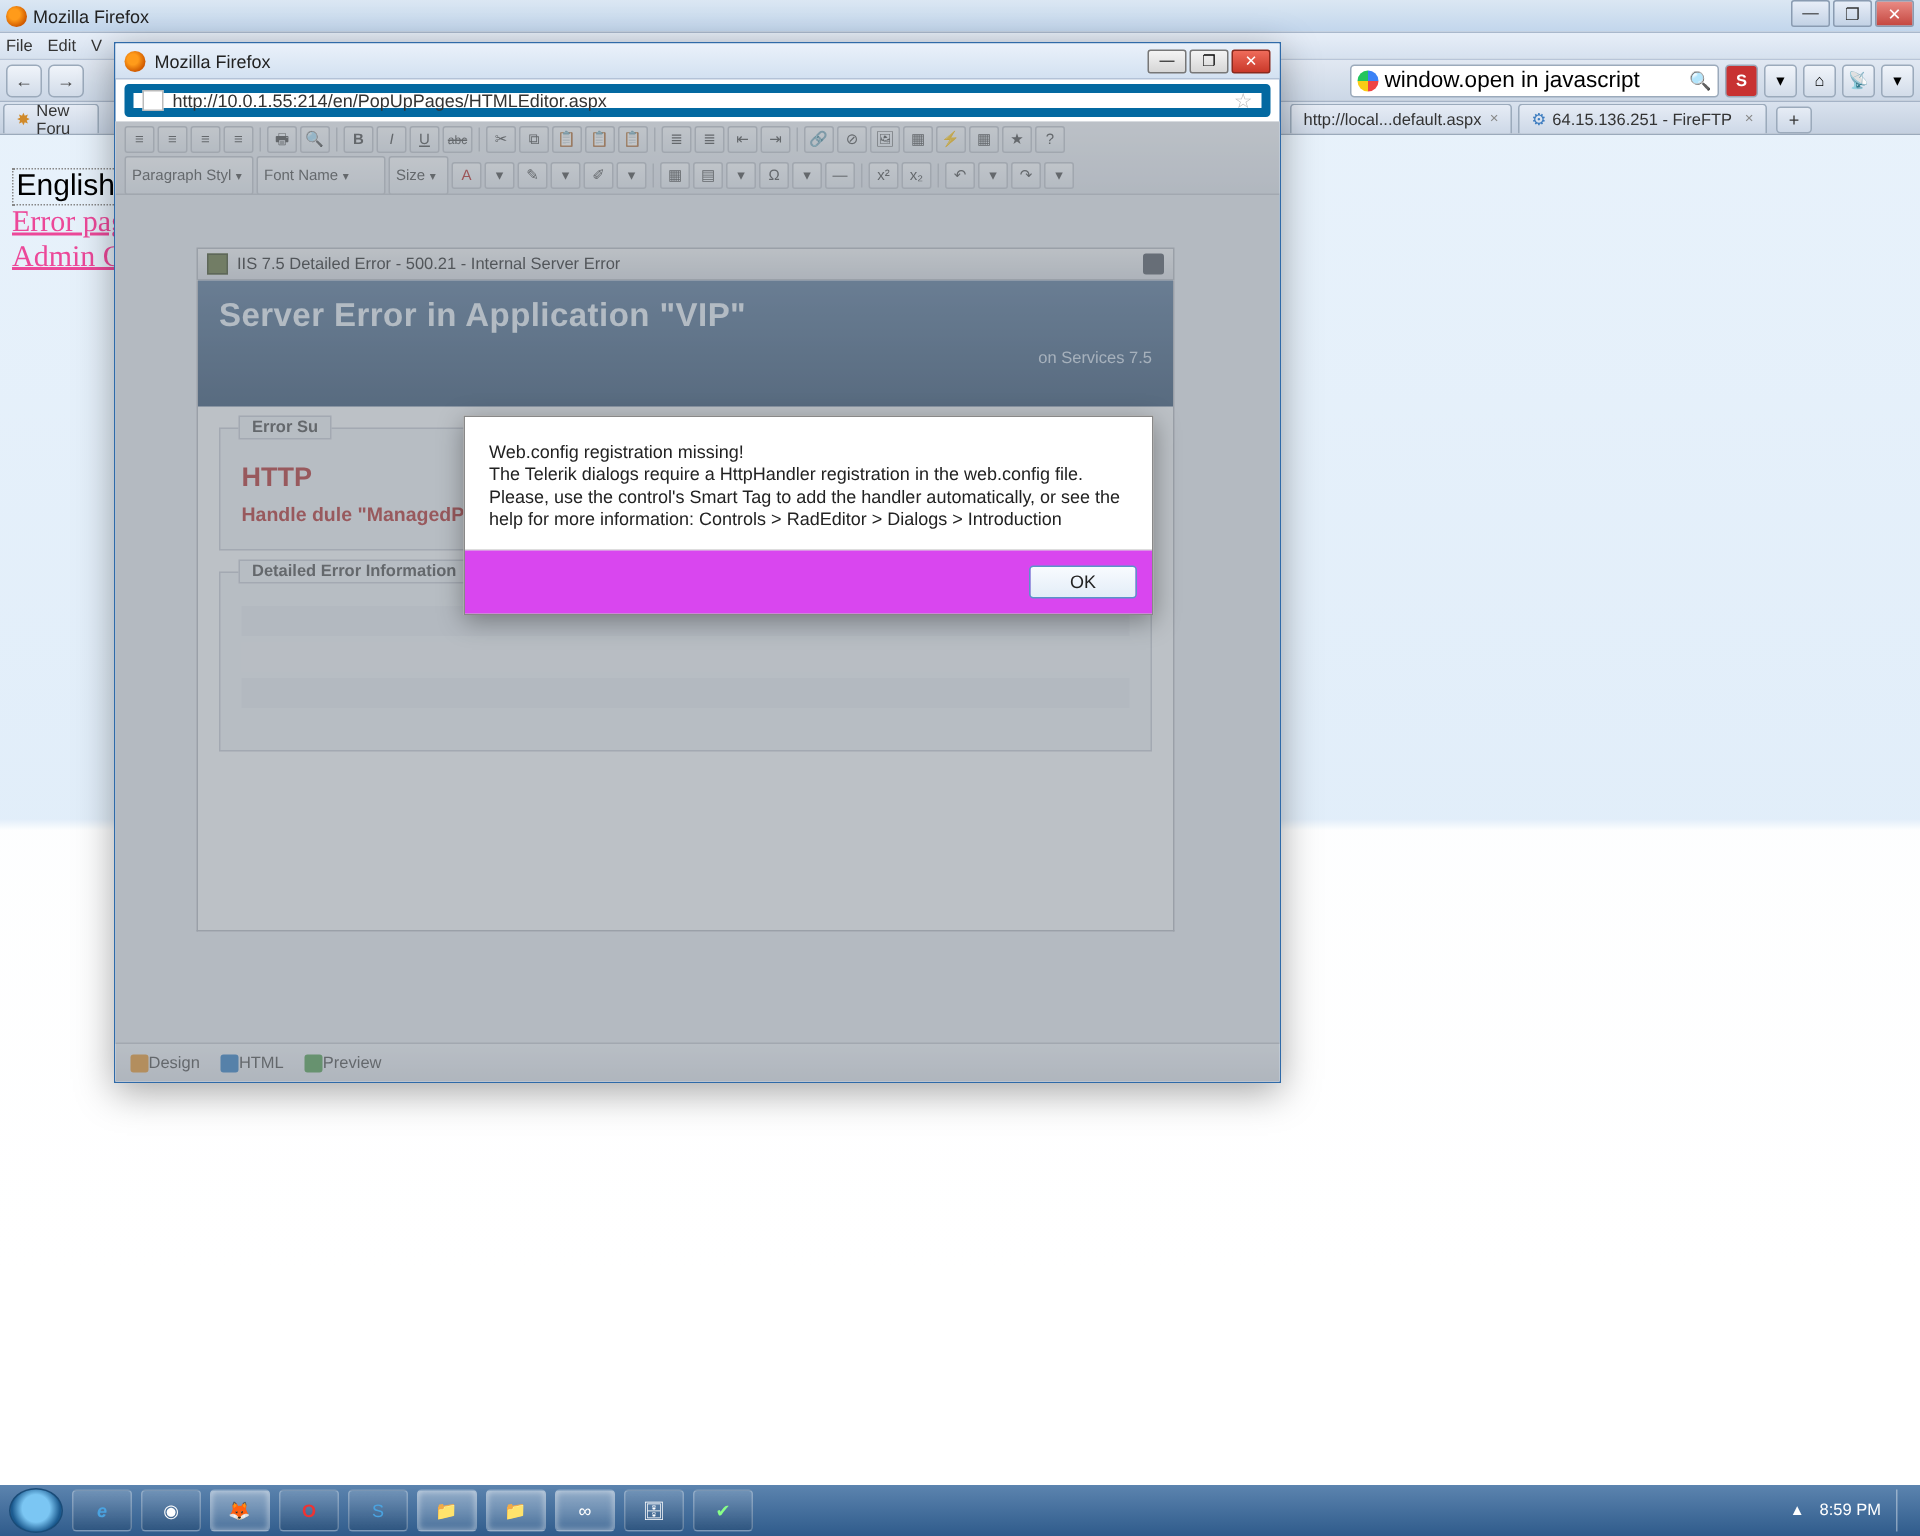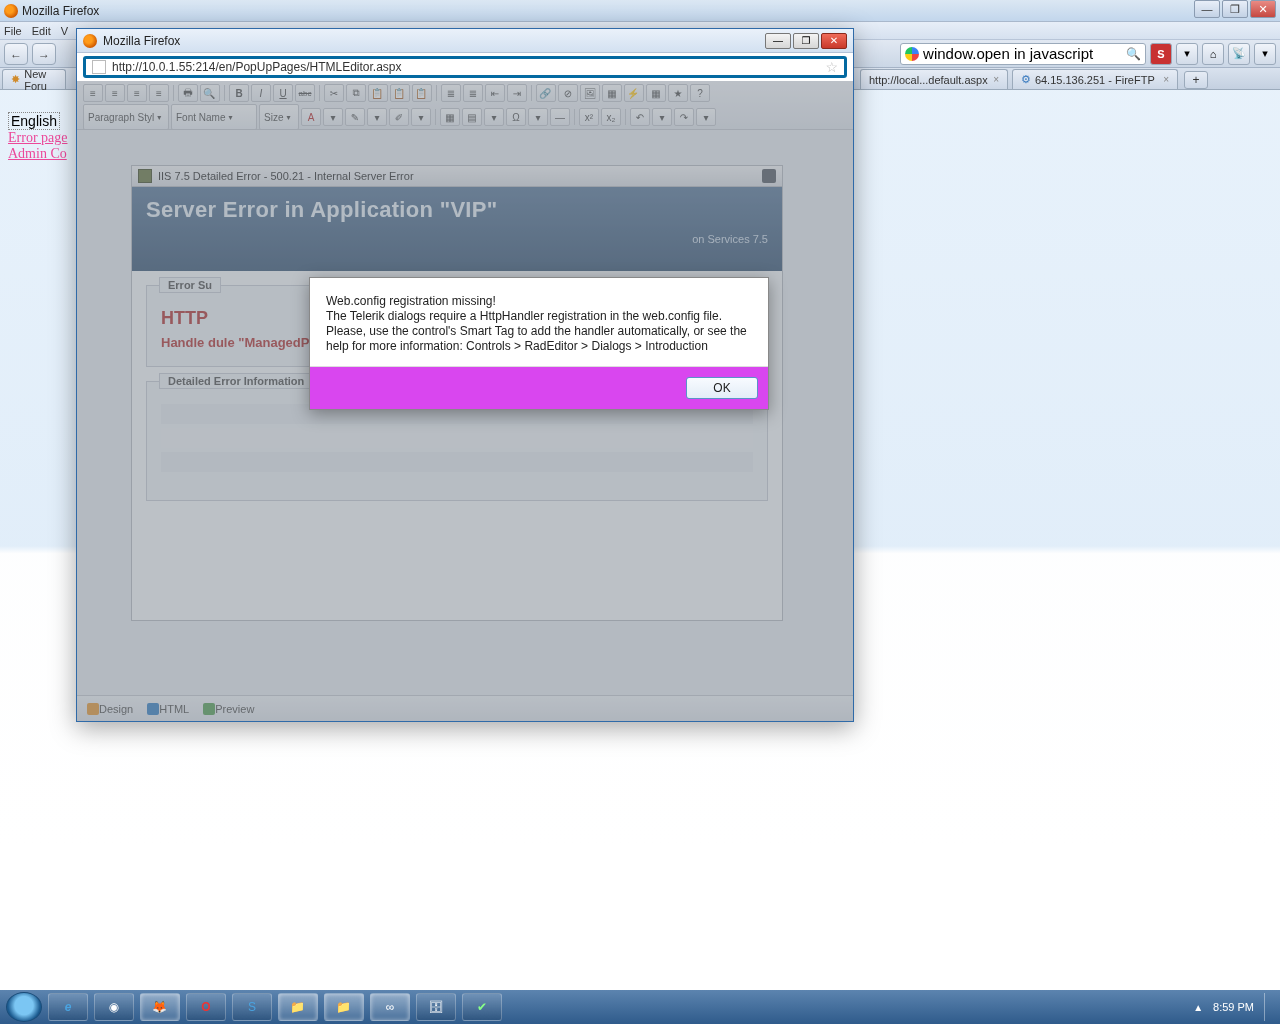--- a/index.html
+++ b/index.html
@@ -26,36 +26,36 @@
   .sq-btn.red { background:#c83232; color:#fff; font-weight:bold;}
 
   
   .tabstrip { height:22px; background:linear-gradient(#d9e2ee,#c4d0e0); display:flex; align-items:flex-end; padding:0 2px; border-bottom:1px solid #9baabb; position:relative;}
   .tab { height:20px; background:linear-gradient(#e6ecf5,#cdd8e7); border:1px solid #9baabb; border-bottom:none; border-radius:3px 3px 0 0; display:flex; align-items:center; padding:0 8px; gap:4px; font-size:11px; color:#333; margin-right:2px;}
   .tab .x { color:#888; font-size:10px;}
   .tab.far { position:absolute; }
   .plus-tab { width:24px; height:18px; background:linear-gradient(#e6ecf5,#cdd8e7); border:1px solid #9baabb; border-radius:3px; display:flex;align-items:center;justify-content:center;font-size:12px;color:#333;}
 
   
-  .page-links { position:absolute; left:8px; top:112px; font-size:14px; font-family:"Times New Roman",serif;}
+  .page-links { position:absolute; left:8px; top:112px; font-size:20px; font-family:"Times New Roman",serif;}
   .page-links .eng { border:1px dotted #888; padding:0 2px; display:inline-block;}
   .page-links a { color:#ec4899; text-decoration:underline; display:block;font-family:Liberation Serif, serif;}
 
   
   .aero-band { position:absolute; left:0; top:90px; width:1280px; height:760px; background: linear-gradient(#7cb4e8 0%, #5a9fe0 60%, #f6f9fc 61%, #fff 100%); opacity:0.18; z-index:0;}
 
   
   .popup { position:absolute; left:76px; top:28px; width:778px; height:694px; background:#fff; border:1px solid #2f6aa8; box-shadow:0 6px 24px rgba(0,0,0,0.35); z-index:5;}
   .popup-title { height:24px; background:linear-gradient(#eaf1fa,#d3e1f1); display:flex; align-items:center; padding:0 6px; gap:6px; border-bottom:1px solid #b3c2d7;}
   .popup-title .title { font-size:12px; color:#222;}
   .popup-ctrls { margin-left:auto; display:flex; gap:2px;}
   .p-btn { width:26px; height:16px; border:1px solid #777; background:linear-gradient(#f4f4f4,#d6d6d6); border-radius:2px; display:flex;align-items:center;justify-content:center; font-size:10px;}
   .p-btn.close { background:linear-gradient(#ef6b5a,#c9392a); border-color:#8a2a1e; color:#fff;}
   .addr { height:28px; display:flex; align-items:center; padding:0 6px;}
-  .addrbox { flex:1; height:22px; background:#fff; border:3px solid #0369a1; border-radius:3px; display:flex; align-items:center; gap:6px; padding:0 6px;}
+  .addrbox { flex:1; height:22px; background:#fff; border:6px solid #0369a1; border-radius:3px; display:flex; align-items:center; gap:6px; padding:0 6px;}
   .addrbox .page-icon { width:14px;height:14px;border:1px solid #bbb; background:#fff;}
   .addrbox .star { margin-left:auto; color:#bbb; font-size:14px;}
 
   
   .editor-area { position:absolute; left:0; top:52px; right:0; bottom:0; background:#e6e9ee;}
   .grey-overlay { position:absolute; inset:0; background:rgba(120,128,138,0.45); z-index:20; pointer-events:none;}
 
   
   .ed-toolbar { background:linear-gradient(#f3f5f9,#e0e4eb); border-bottom:1px solid #c5c9d0;}
   .ed-row { display:flex; align-items:center; gap:2px; padding:3px 6px; height:24px;}

